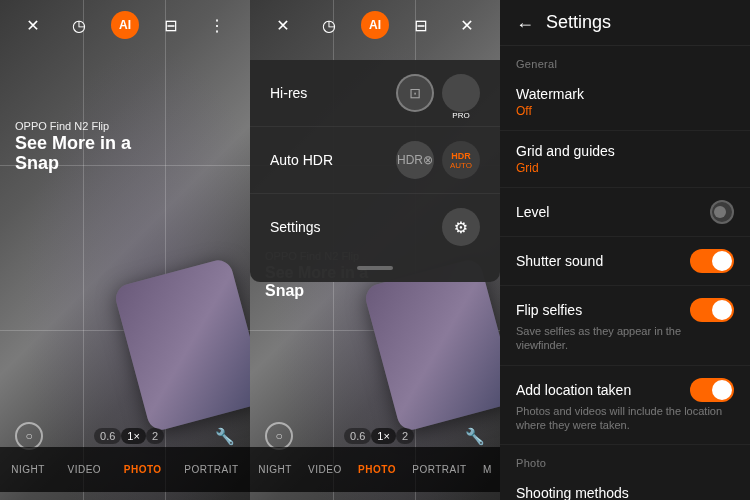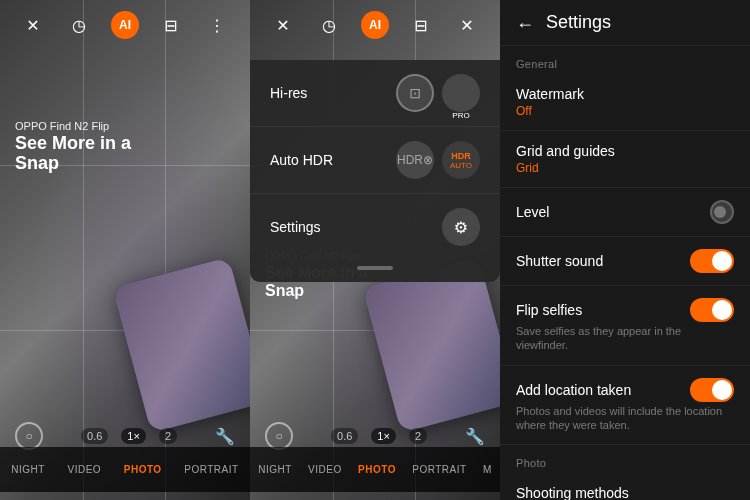--- a/index.html
+++ b/index.html
@@ -140,21 +140,21 @@
       right: 0;
       display: flex;
       align-items: center;
       justify-content: space-between;
       padding: 0 15px;
       z-index: 10;
     }
 
     .zoom-controls {
       display: flex;
-      gap: 13px;
+      gap: 0;
       align-items: flex-start;
     }
 
     .zoom-btn {
       color: rgba(255,255,255,0.7);
       font-size: 11px;
       background: rgba(0,0,0,0.4);
       border-radius: 12px;
       padding: 2px 6px;
     }

